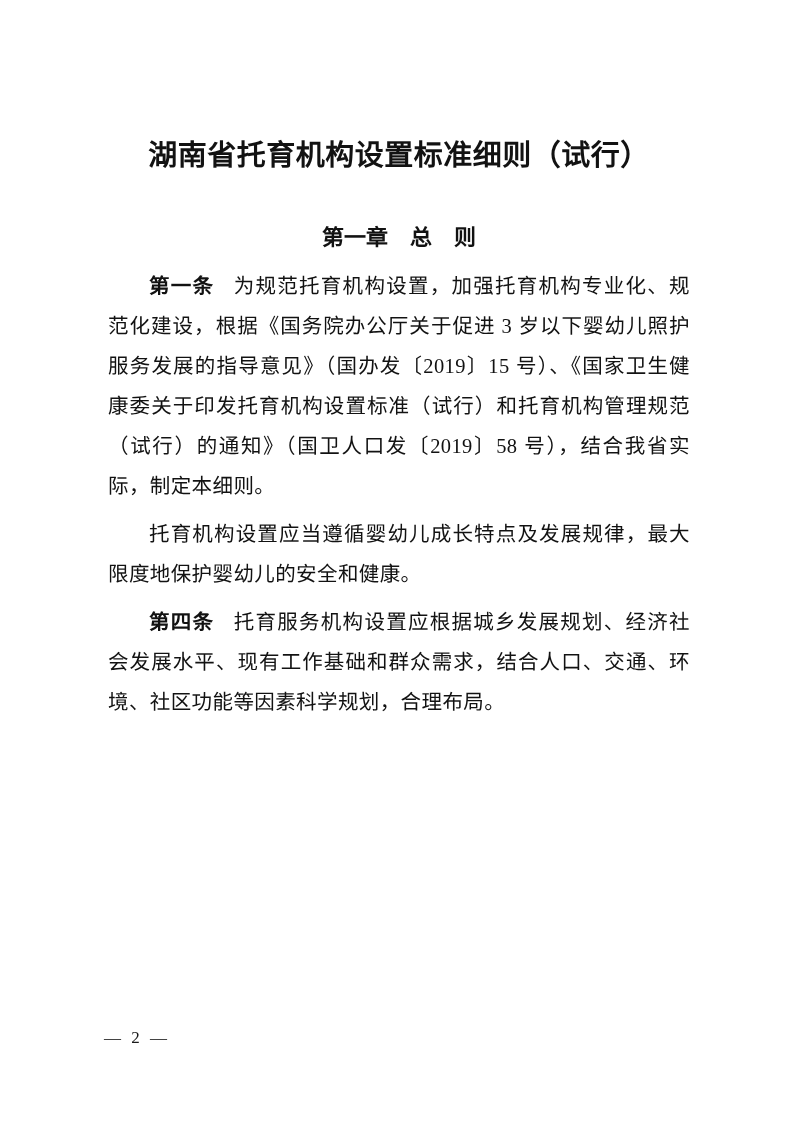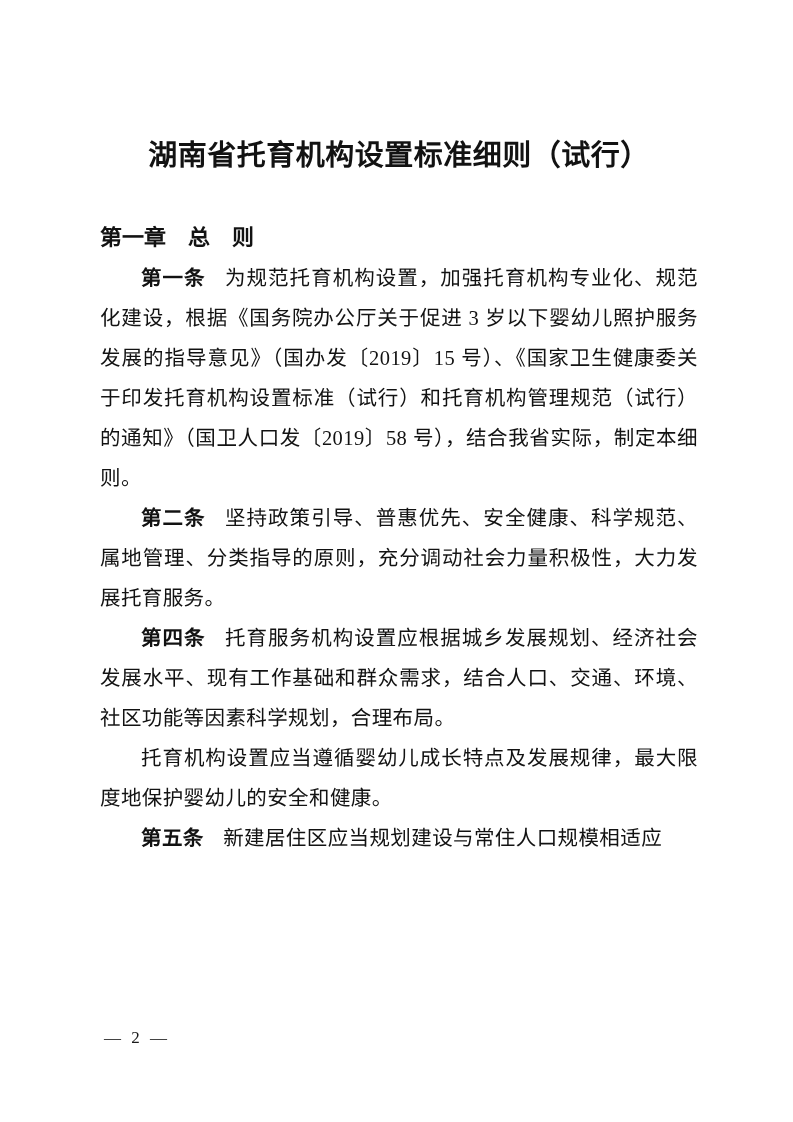--- a/index.html
+++ b/index.html
@@ -29,23 +29,24 @@
     text-align: center;
     letter-spacing: 0.5px;
     white-space: nowrap;
   }
   .chapter-heading {
     margin: 0;
     font-family: "Liberation Sans", "DejaVu Sans", sans-serif;
     font-weight: 700;
     font-size: 22px;
     line-height: 40px;
+    text-align: center;
   }
   .para {
-    margin: 0;
+    margin: 8px;
     font-size: 20.5px;
     line-height: 40px;
     text-align: justify;
     text-justify: inter-character;
     text-indent: 2em;
     letter-spacing: 0.4px;
   }
   .para .article-label {
     font-family: "Liberation Sans", "DejaVu Sans", sans-serif;
     font-weight: 700;
@@ -67,26 +68,24 @@
 
 <div class="page">
   <div class="content">
 
     <h1 class="doc-title">湖南省托育机构设置标准细则（试行）</h1>
 
     <h2 class="chapter-heading">第一章　总　则</h2>
 
     <p class="para"><span class="article-label">第一条</span><span>为规范托育机构设置，加强托育机构专业化、规范化建设，根据《国务院办公厅关于促进 3 岁以下婴幼儿照护服务发展的指导意见》（国办发〔2019〕15 号）、《国家卫生健康委关于印发托育机构设置标准（试行）和托育机构管理规范（试行）的通知》（国卫人口发〔2019〕58 号），结合我省实际，制定本细则。</span></p>
 
-    <p class="para"><span class="article-label">第二条</span><span>坚持政策引导、普惠优先、安全健康、科学规范、属地管理、分类指导的原则，充分调动社会力量积极性，大力发展托育服务。</span></p>
 
 
 
+    <p class="para"><span>托育机构设置应当遵循婴幼儿成长特点及发展规律，最大限度地保护婴幼儿的安全和健康。</span></p>
+
     <p class="para"><span class="article-label">第四条</span><span>托育服务机构设置应根据城乡发展规划、经济社会发展水平、现有工作基础和群众需求，结合人口、交通、环境、社区功能等因素科学规划，合理布局。</span></p>
 
-    <p class="para"><span>托育机构设置应当遵循婴幼儿成长特点及发展规律，最大限度地保护婴幼儿的安全和健康。</span></p>
-
-    <p class="para"><span class="article-label">第五条</span><span>新建居住区应当规划建设与常住人口规模相适应</span></p>
 
   </div>
 
   <div class="page-footer">— 2 —</div>
 </div>
 
 </body></html>

